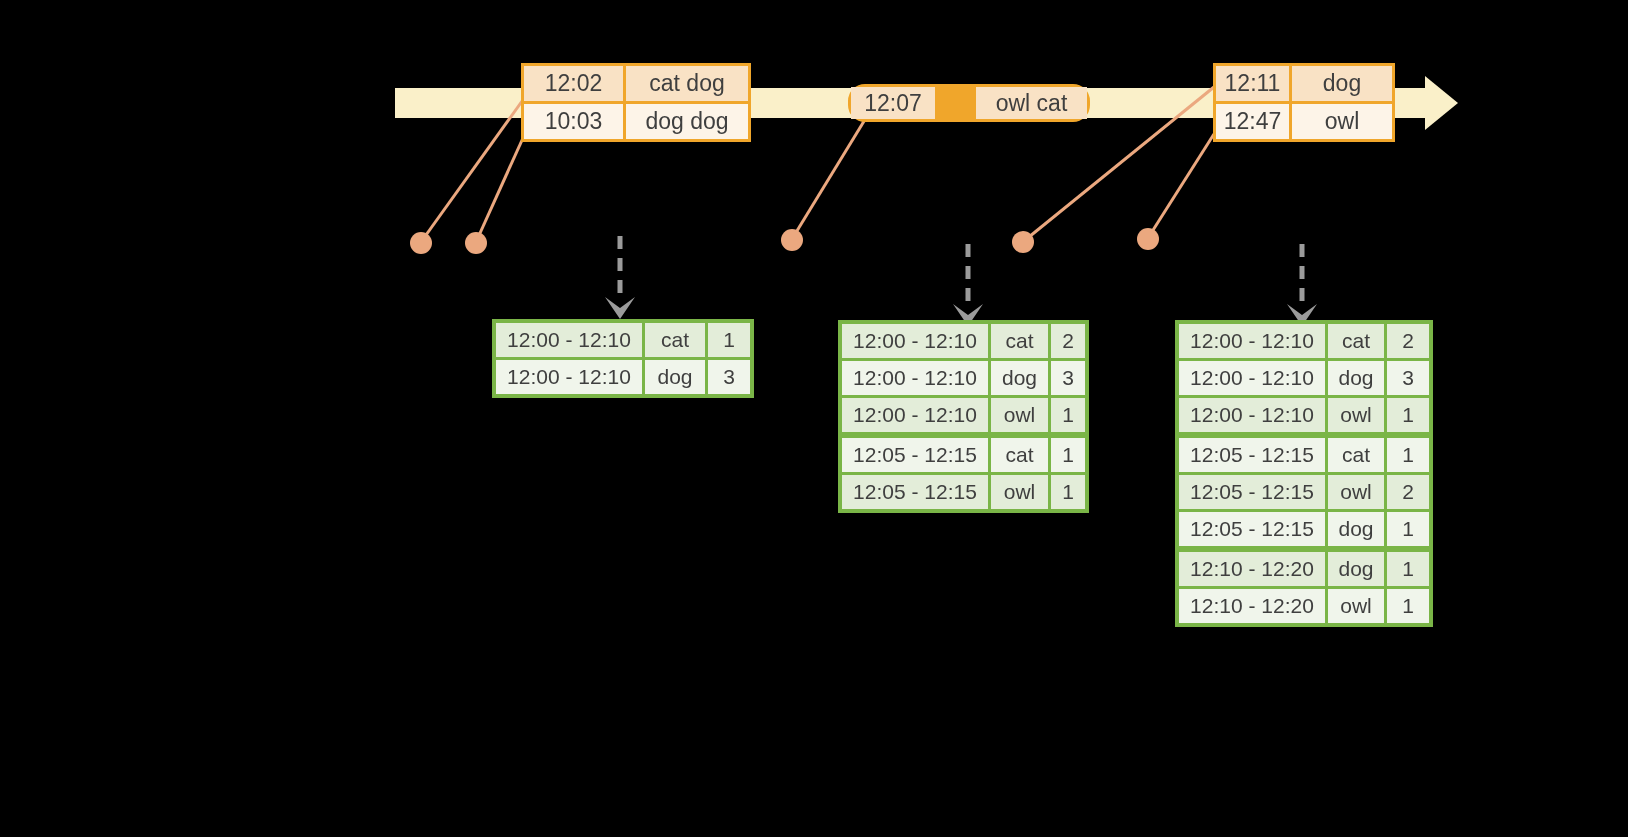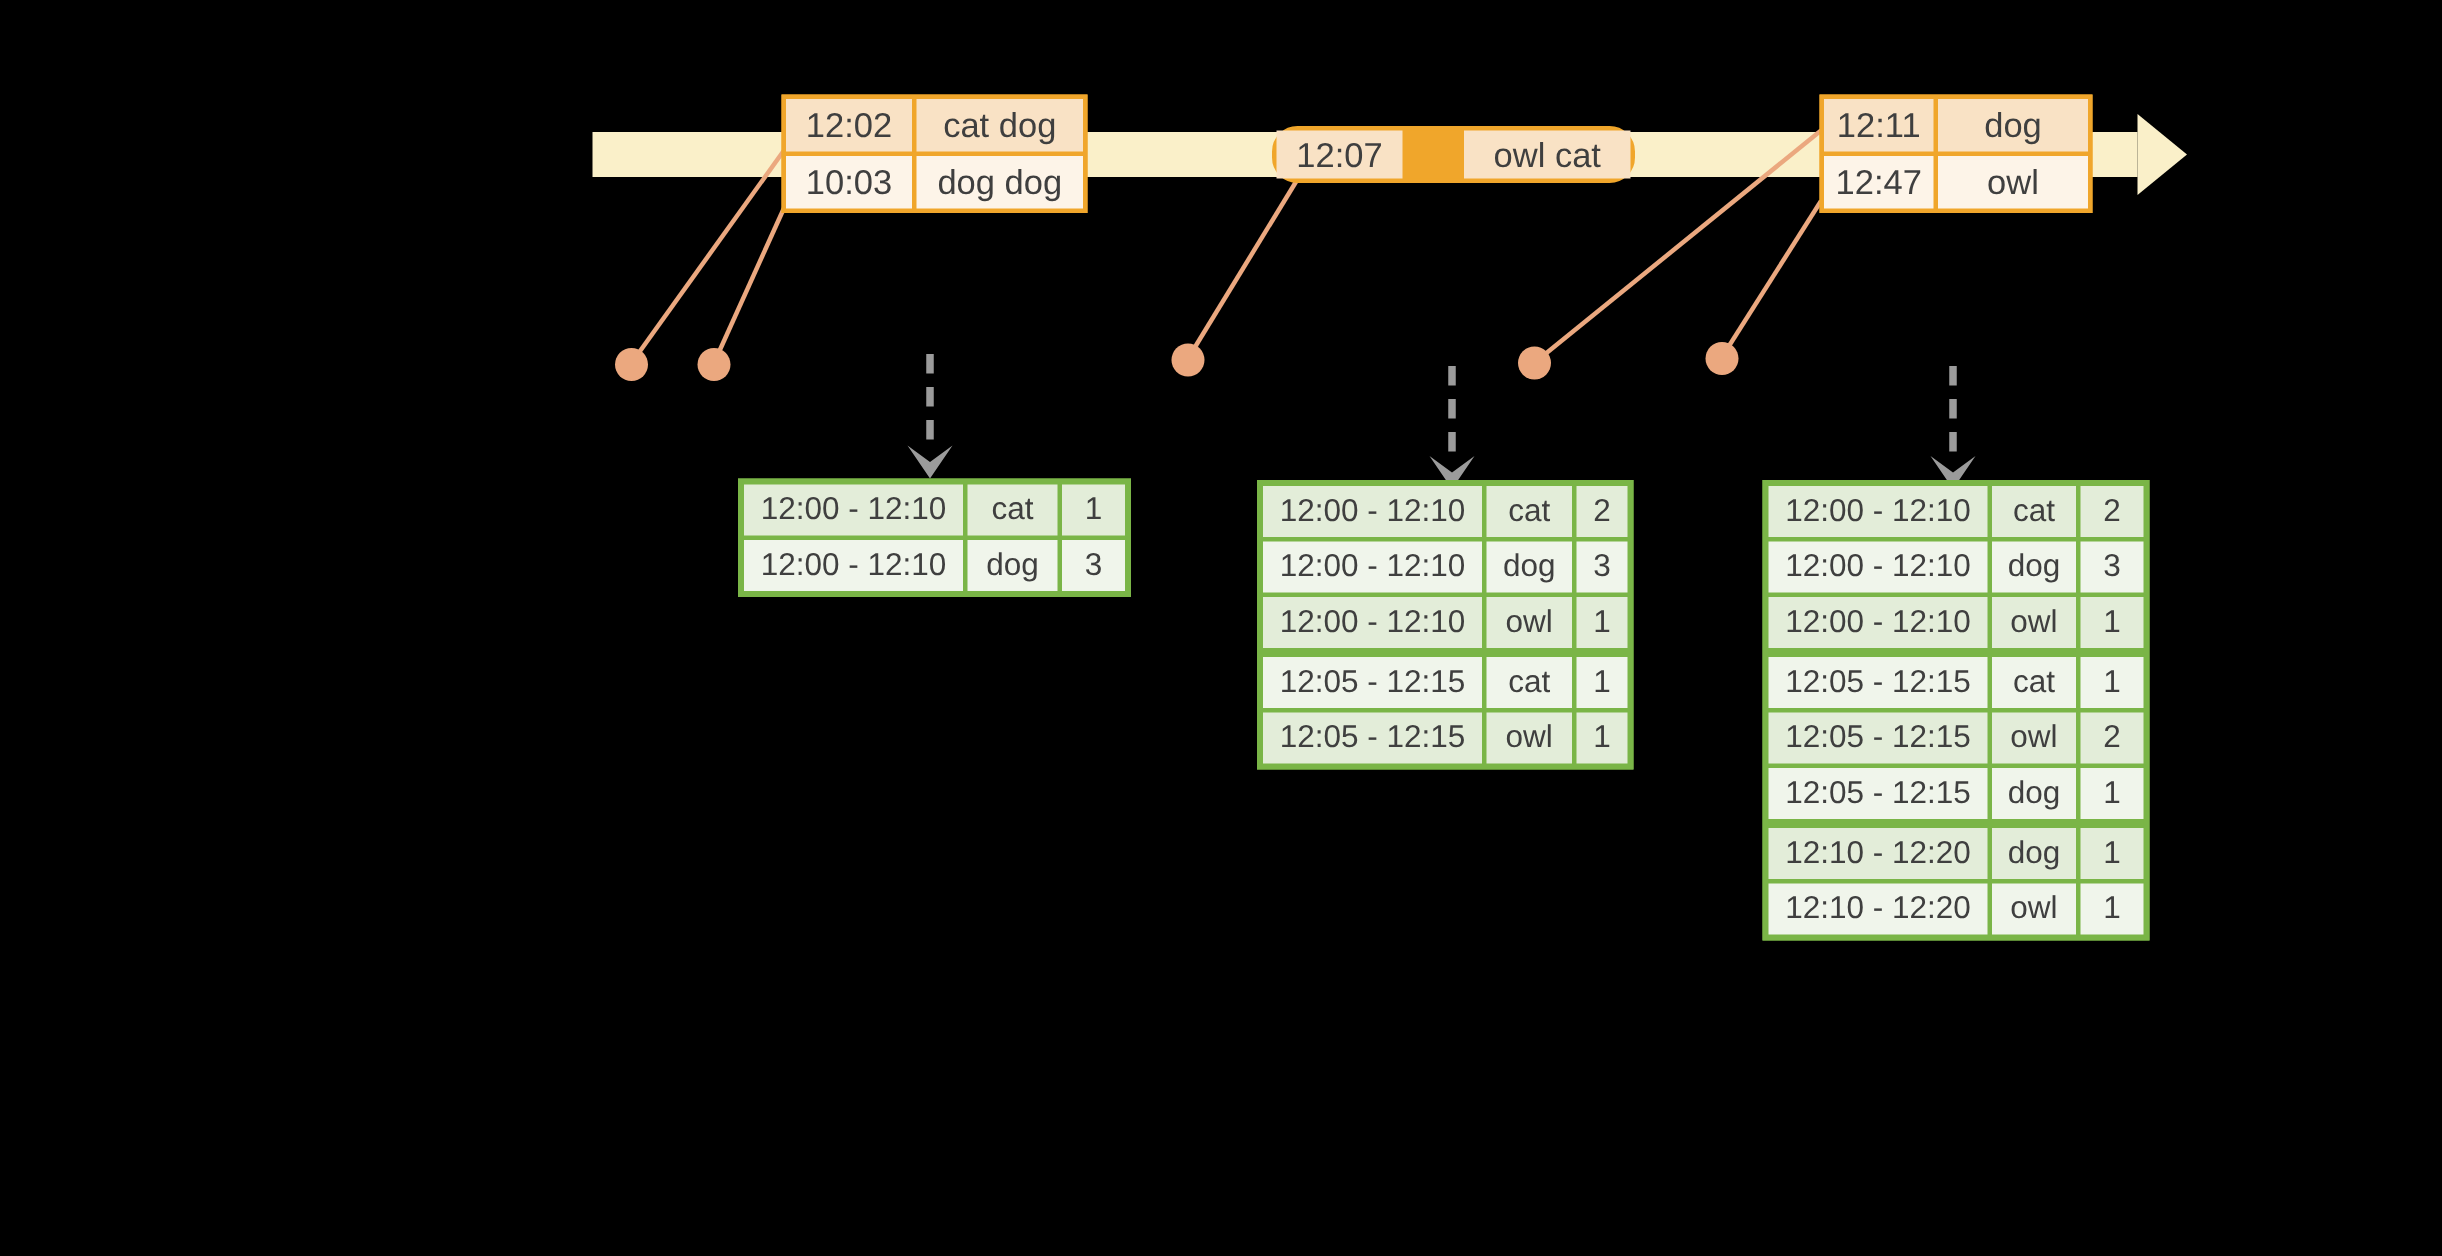--- a/index.html
+++ b/index.html
@@ -25,21 +25,21 @@
     position:absolute;display:flex;flex-direction:column;gap:3px;
     background:var(--event-table-border);border:3px solid var(--event-table-border);
   }
   .etable .trow{display:flex;gap:3px;}
   .etable .cell{
     display:flex;align-items:center;justify-content:center;
     font-size:23px;height:35px;
   }
   .etable .trow.dark  .cell{background:var(--event-row-dark);}
   .etable .trow.light .cell{background:var(--event-row-light);}
-  .et1{left:521px;top:63px;}  .et1 .c-time{width:84px;} .et1 .c-words{width:111px;}
+  .et1{left:521px;top:63px;}  .et1 .c-time{width:99px;} .et1 .c-words{width:122px;}
   .et2{left:848px;top:84px;border-radius:17px;}  .et2 .c-time{width:84px;} .et2 .c-words{width:111px;margin-left:38px;}
   .et2 .cell{height:32px;}
   .et3{left:1213px;top:63px;align-items:center;} .et3 .c-time{width:73px;} .et3 .c-words{width:100px;}
   
   .gtable{
     position:absolute;display:flex;flex-direction:column;gap:3px;
     background:var(--result-table-border);border:4px solid var(--result-table-border);
   }
   .gtable .trow{display:flex;gap:3px;}
   .gtable .trow.group-start{margin-top:3px;}

